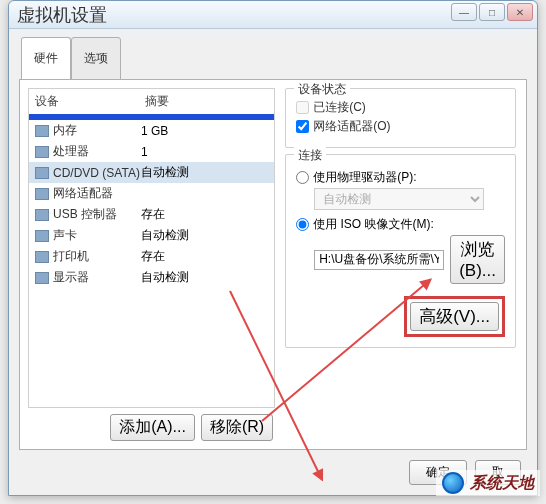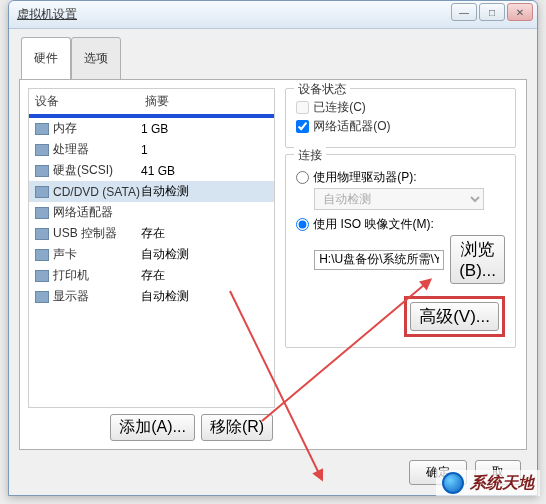--- a/index.html
+++ b/index.html
@@ -25,21 +25,21 @@
 .titlebar {
   height: 28px;
   padding: 0 8px;
   display: flex;
   align-items: center;
   background: linear-gradient(to bottom, #f6fafe, #dce8f4);
   border-bottom: 1px solid #b8c8d8;
   border-radius: 6px 6px 0 0;
   position: relative;
 }
-.titlebar .title { font-size: 12px; color: #333; text-decoration: underline; }
+.titlebar .title { font-size: 18px; color: #333; }
 .wincontrols { position: absolute; right: 4px; top: 2px; display: flex; gap: 2px; }
 .wincontrols .btn {
   width: 26px; height: 18px;
   border: 1px solid #9aaab8;
   background: linear-gradient(#f8fbff,#dfe8f0);
   border-radius: 3px;
   display:flex;align-items:center;justify-content:center;
   font-size:10px;color:#555;
 }
 .wincontrols .btn.close { background: linear-gradient(#f8dcdc,#e8b0b0); border-color:#c88; }
@@ -85,21 +85,21 @@
   flex: 1;
   border: 1px solid #cfcfcf;
   background: #fff;
   display:flex;flex-direction:column;
 }
 .hw-head {
   display: flex;
   padding: 4px 6px;
   font-size: 12px;
   color: #444;
-  border-bottom: 4px solid #1d4ed8;
+  border-bottom: 6px solid #1d4ed8;
 }
 .hw-head .c1 { width: 110px; }
 .hw-body { flex:1; overflow:hidden; }
 .hw-row {
   display: flex;
   align-items: center;
   padding: 2px 6px;
   font-size: 12px;
   color: #333;
 }
@@ -231,27 +231,20 @@
                   <span>内存</span>
                 </span>
                 <span class="c2">1 GB</span>
               </div>
               <div class="hw-row">
                 <span class="c1">
                   <span class="ic"></span>
                   <span>处理器</span>
                 </span>
                 <span class="c2">1</span>
-              </div>
-              <div class="hw-row">
-                <span class="c1">
-                  <span class="ic"></span>
-                  <span>硬盘(SCSI)</span>
-                </span>
-                <span class="c2">41 GB</span>
               </div>
               <div class="hw-row selected">
                 <span class="c1">
                   <span class="ic"></span>
                   <span>CD/DVD (SATA)</span>
                 </span>
                 <span class="c2">自动检测</span>
               </div>
               <div class="hw-row">
                 <span class="c1">

